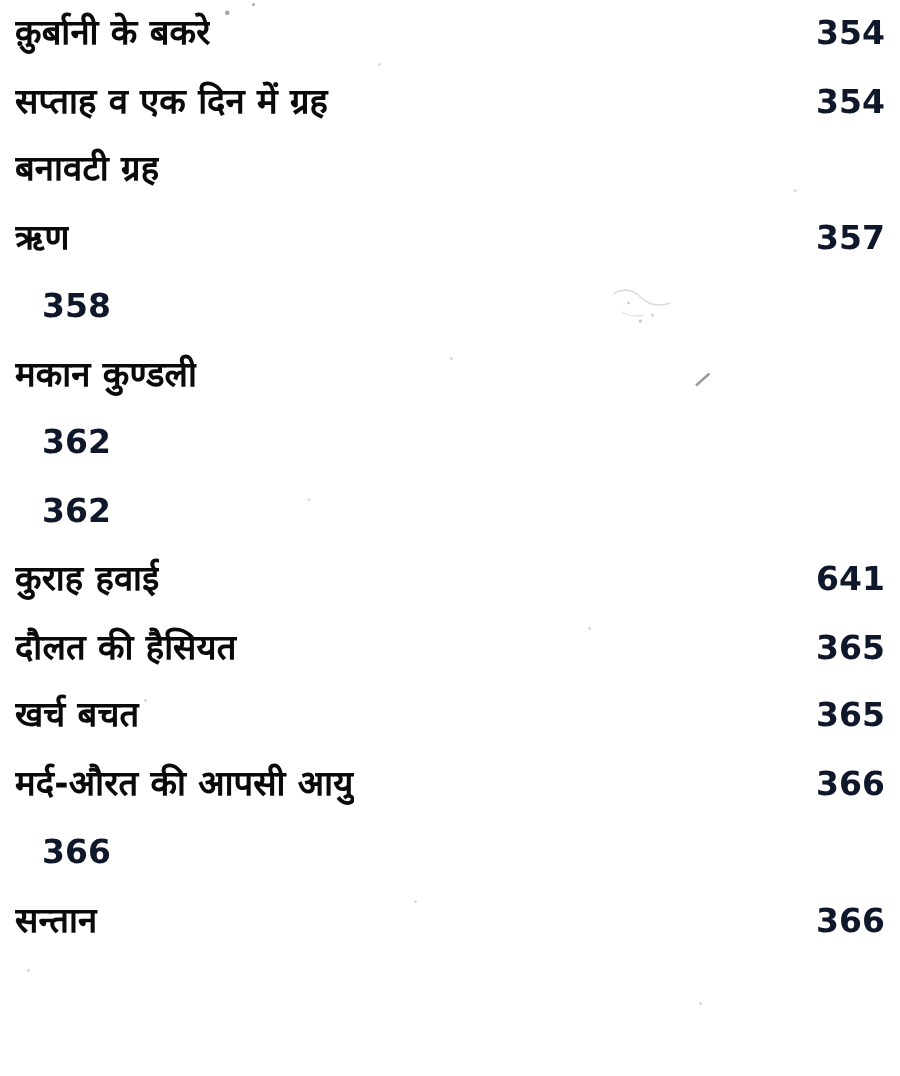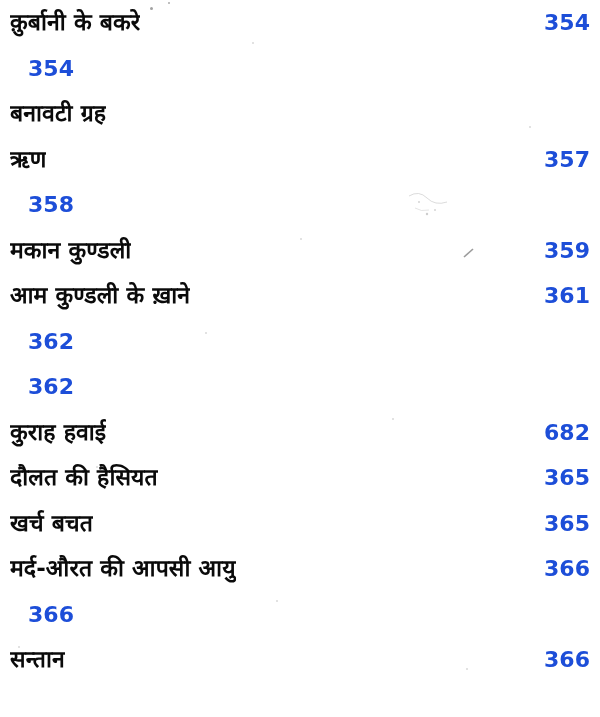--- a/index.html
+++ b/index.html
@@ -39,21 +39,21 @@
     font-size: 23px;
     font-weight: bold;
     letter-spacing: 0.1px;
     color: #0a0a0a;
     flex: 0 1 auto;
     overflow: hidden;
   }
   .toc-page {
     font-size: 22px;
     font-weight: bold;
-    color: #1d4ed8;
+    color: #0f172a;
     flex: 0 0 auto;
     padding-left: 12px;
     min-width: 52px;
     text-align: right;
   }
   
   .speckle {
     position: absolute;
     background: #b9b9b9;
     border-radius: 50%;
@@ -70,49 +70,45 @@
 <body>
 
 <div id="page">
 
   <ul class="toc-list">
     <li class="toc-row">
       <span class="toc-title">क़ुर्बानी के बकरे</span>
       <span class="toc-page">354</span>
     </li>
     <li class="toc-row">
+      <span class="toc-title">सप्ताह व एक दिन में ग्रह</span>
       <span class="toc-page">354</span>
     </li>
     <li class="toc-row">
       <span class="toc-title">बनावटी ग्रह</span>
     </li>
     <li class="toc-row">
       <span class="toc-title">ऋण</span>
       <span class="toc-page">357</span>
     </li>
     <li class="toc-row">
       <span class="toc-page">358</span>
     </li>
     <li class="toc-row">
       <span class="toc-title">मकान कुण्डली</span>
-      <span class="toc-page">359</span>
-    </li>
-    <li class="toc-row">
-      <span class="toc-title">आम कुण्डली के ख़ाने</span>
-      <span class="toc-page">361</span>
     </li>
     <li class="toc-row">
       <span class="toc-page">362</span>
     </li>
     <li class="toc-row">
       <span class="toc-page">362</span>
     </li>
     <li class="toc-row">
       <span class="toc-title">कुराह हवाई</span>
-      <span class="toc-page">682</span>
+      <span class="toc-page">641</span>
     </li>
     <li class="toc-row">
       <span class="toc-title">दौलत की हैसियत</span>
       <span class="toc-page">365</span>
     </li>
     <li class="toc-row">
       <span class="toc-title">खर्च बचत</span>
       <span class="toc-page">365</span>
     </li>
     <li class="toc-row">

